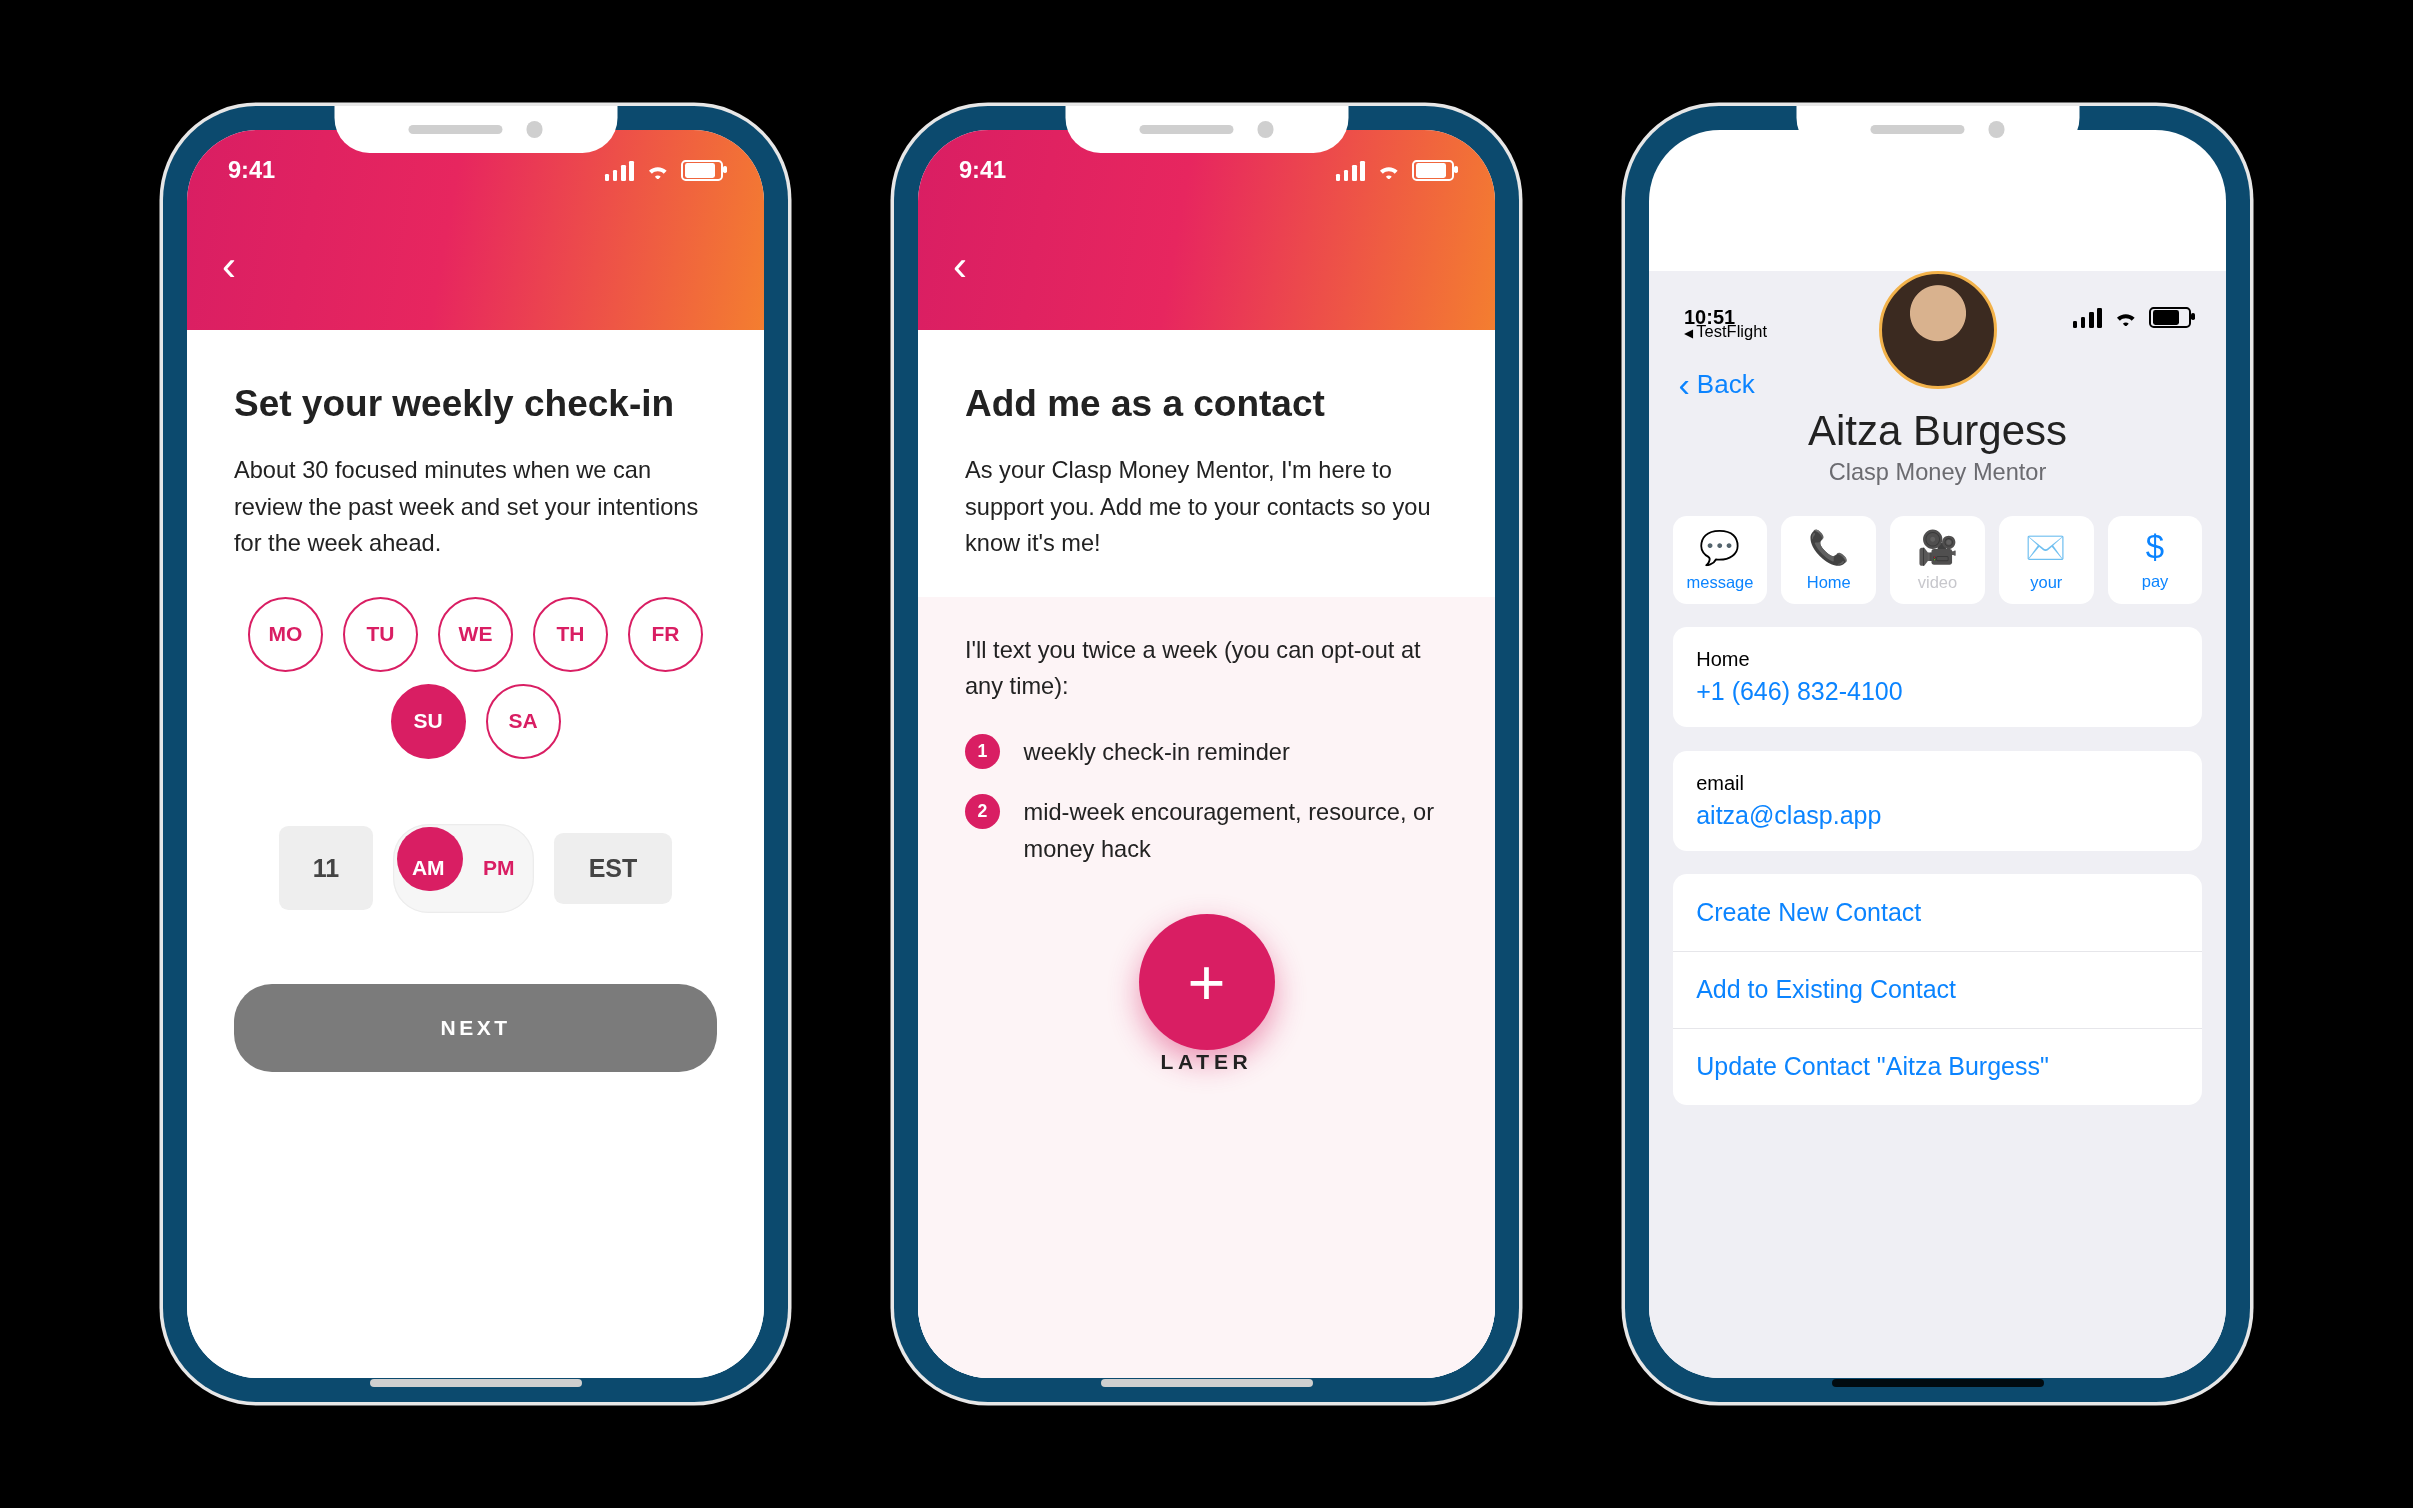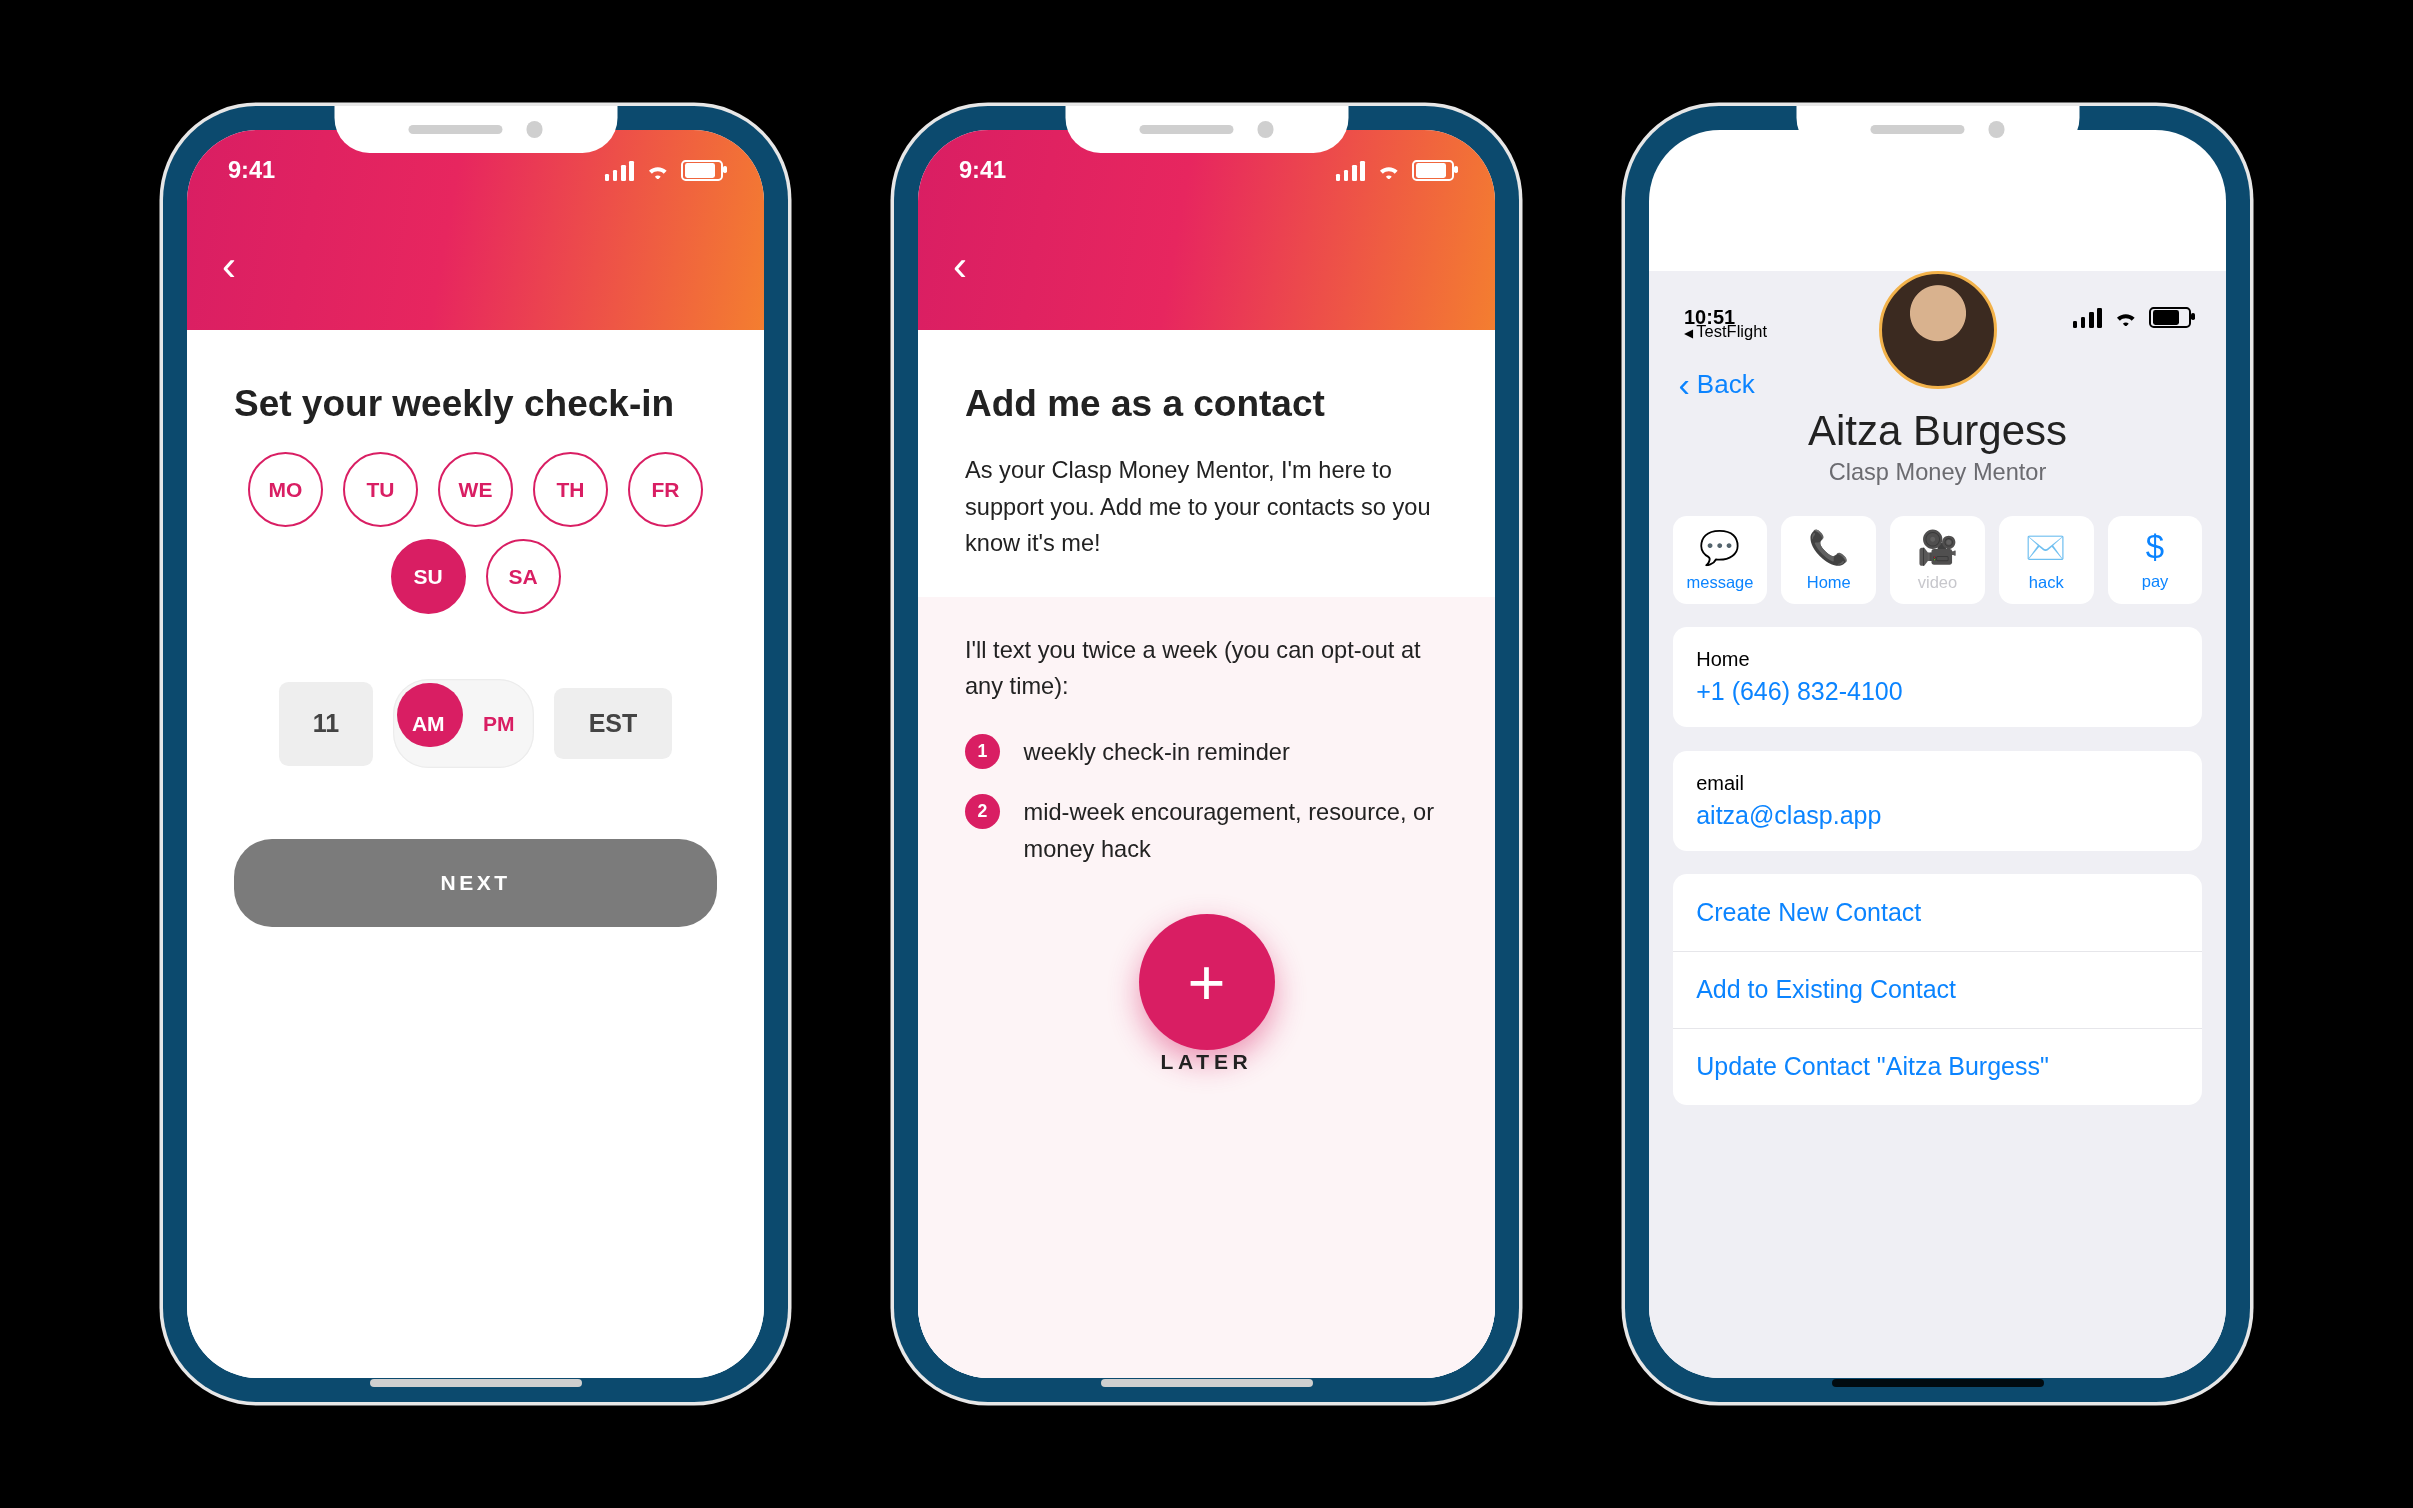--- a/index.html
+++ b/index.html
@@ -231,20 +231,21 @@
               </svg>
             <div class="batt">
                 <div class="fill"></div>
               </div>
           </div>
         </div>
         <div class="back-chevron">‹</div>
       </div>
       <div class="card">
         <h1 class="title">Set your weekly check-in</h1>
+        <p class="body">About 30 focused minutes when we can review the past week and set your intentions for the week ahead.</p>
         <div class="day-rows">
           <div class="day-row">
             <div class="chip">MO</div>
             <div class="chip">TU</div>
             <div class="chip">WE</div>
             <div class="chip">TH</div>
             <div class="chip">FR</div>
           </div>
           <div class="day-row">
             <div class="chip sel">SU</div>
@@ -351,21 +352,21 @@
           <div class="action">
             <div class="ico">📞</div>
             <div class="lbl">Home</div>
           </div>
           <div class="action disabled">
             <div class="ico">🎥</div>
             <div class="lbl">video</div>
           </div>
           <div class="action">
             <div class="ico">✉️</div>
-            <div class="lbl">hack</div>
+            <div class="lbl">your</div>
           </div>
           <div class="action">
             <div class="ico">$</div>
             <div class="lbl">pay</div>
           </div>
         </div>
         <div class="info-card">
           <div class="k">Home</div>
           <div class="v">+1 (646) 832-4100</div>
         </div>

